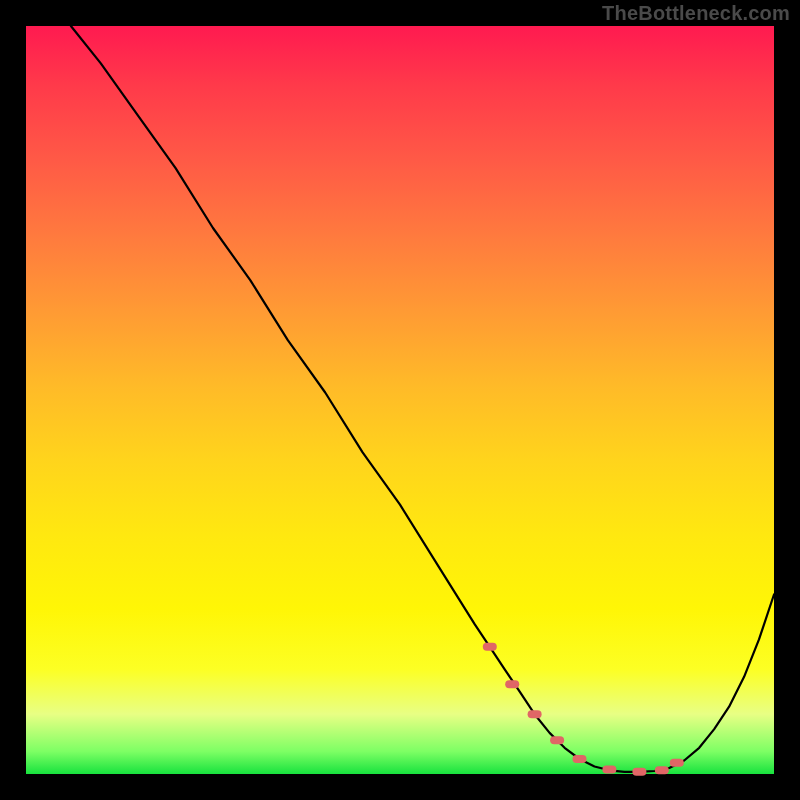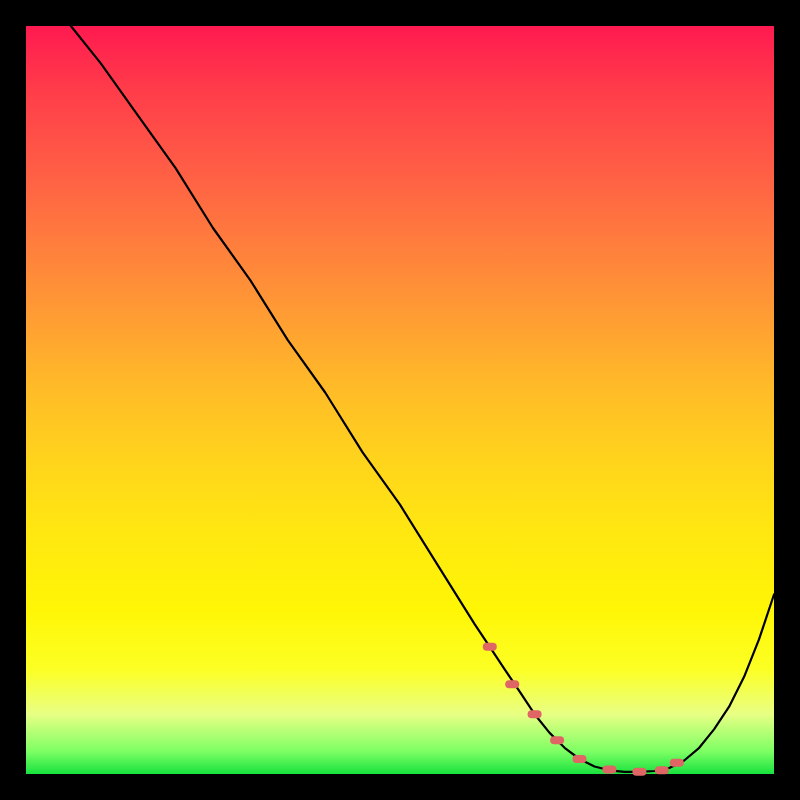--- a/index.html
+++ b/index.html
@@ -58,20 +58,21 @@
     height: 748px;
     overflow: visible;
     z-index: 20;
   }
 </style>
 </head>
 <body>
 
 <div class="frame">
 
+  <div class="watermark">TheBottleneck.com</div>
 
   <div class="plot-area">
     <svg class="curve" viewBox="0 0 748 748" preserveAspectRatio="none">
       <path id="curve-path" fill="none" stroke="#000" stroke-width="2.2" stroke-linejoin="round" stroke-linecap="round" d="M44.9 0.0 L74.8 37.4 L112.2 89.8 L149.6 142.1 L187.0 202.0 L224.4 254.3 L261.8 314.2 L299.2 366.5 L336.6 426.4 L374.0 478.7 L411.4 538.6 L448.8 598.4 L463.8 620.8 L478.7 643.3 L493.7 665.7 L508.6 688.2 L523.6 706.9 L538.6 721.8 L553.5 733.0 L568.5 740.5 L583.4 744.3 L598.4 745.8 L613.4 745.8 L628.3 745.0 L643.3 742.0 L658.2 734.5 L673.2 721.8 L688.2 703.1 L703.1 680.7 L718.1 650.8 L733.0 613.4 L748.0 568.5"></path>
       <g id="markers">
           <rect x="456.8" y="616.8" width="14" height="8" rx="4" ry="4" fill="#e06666"></rect>
           <rect x="479.2" y="654.2" width="14" height="8" rx="4" ry="4" fill="#e06666"></rect>
           <rect x="501.6" y="684.2" width="14" height="8" rx="4" ry="4" fill="#e06666"></rect>
           <rect x="524.1" y="710.3" width="14" height="8" rx="4" ry="4" fill="#e06666"></rect>
           <rect x="546.5" y="729.0" width="14" height="8" rx="4" ry="4" fill="#e06666"></rect>

